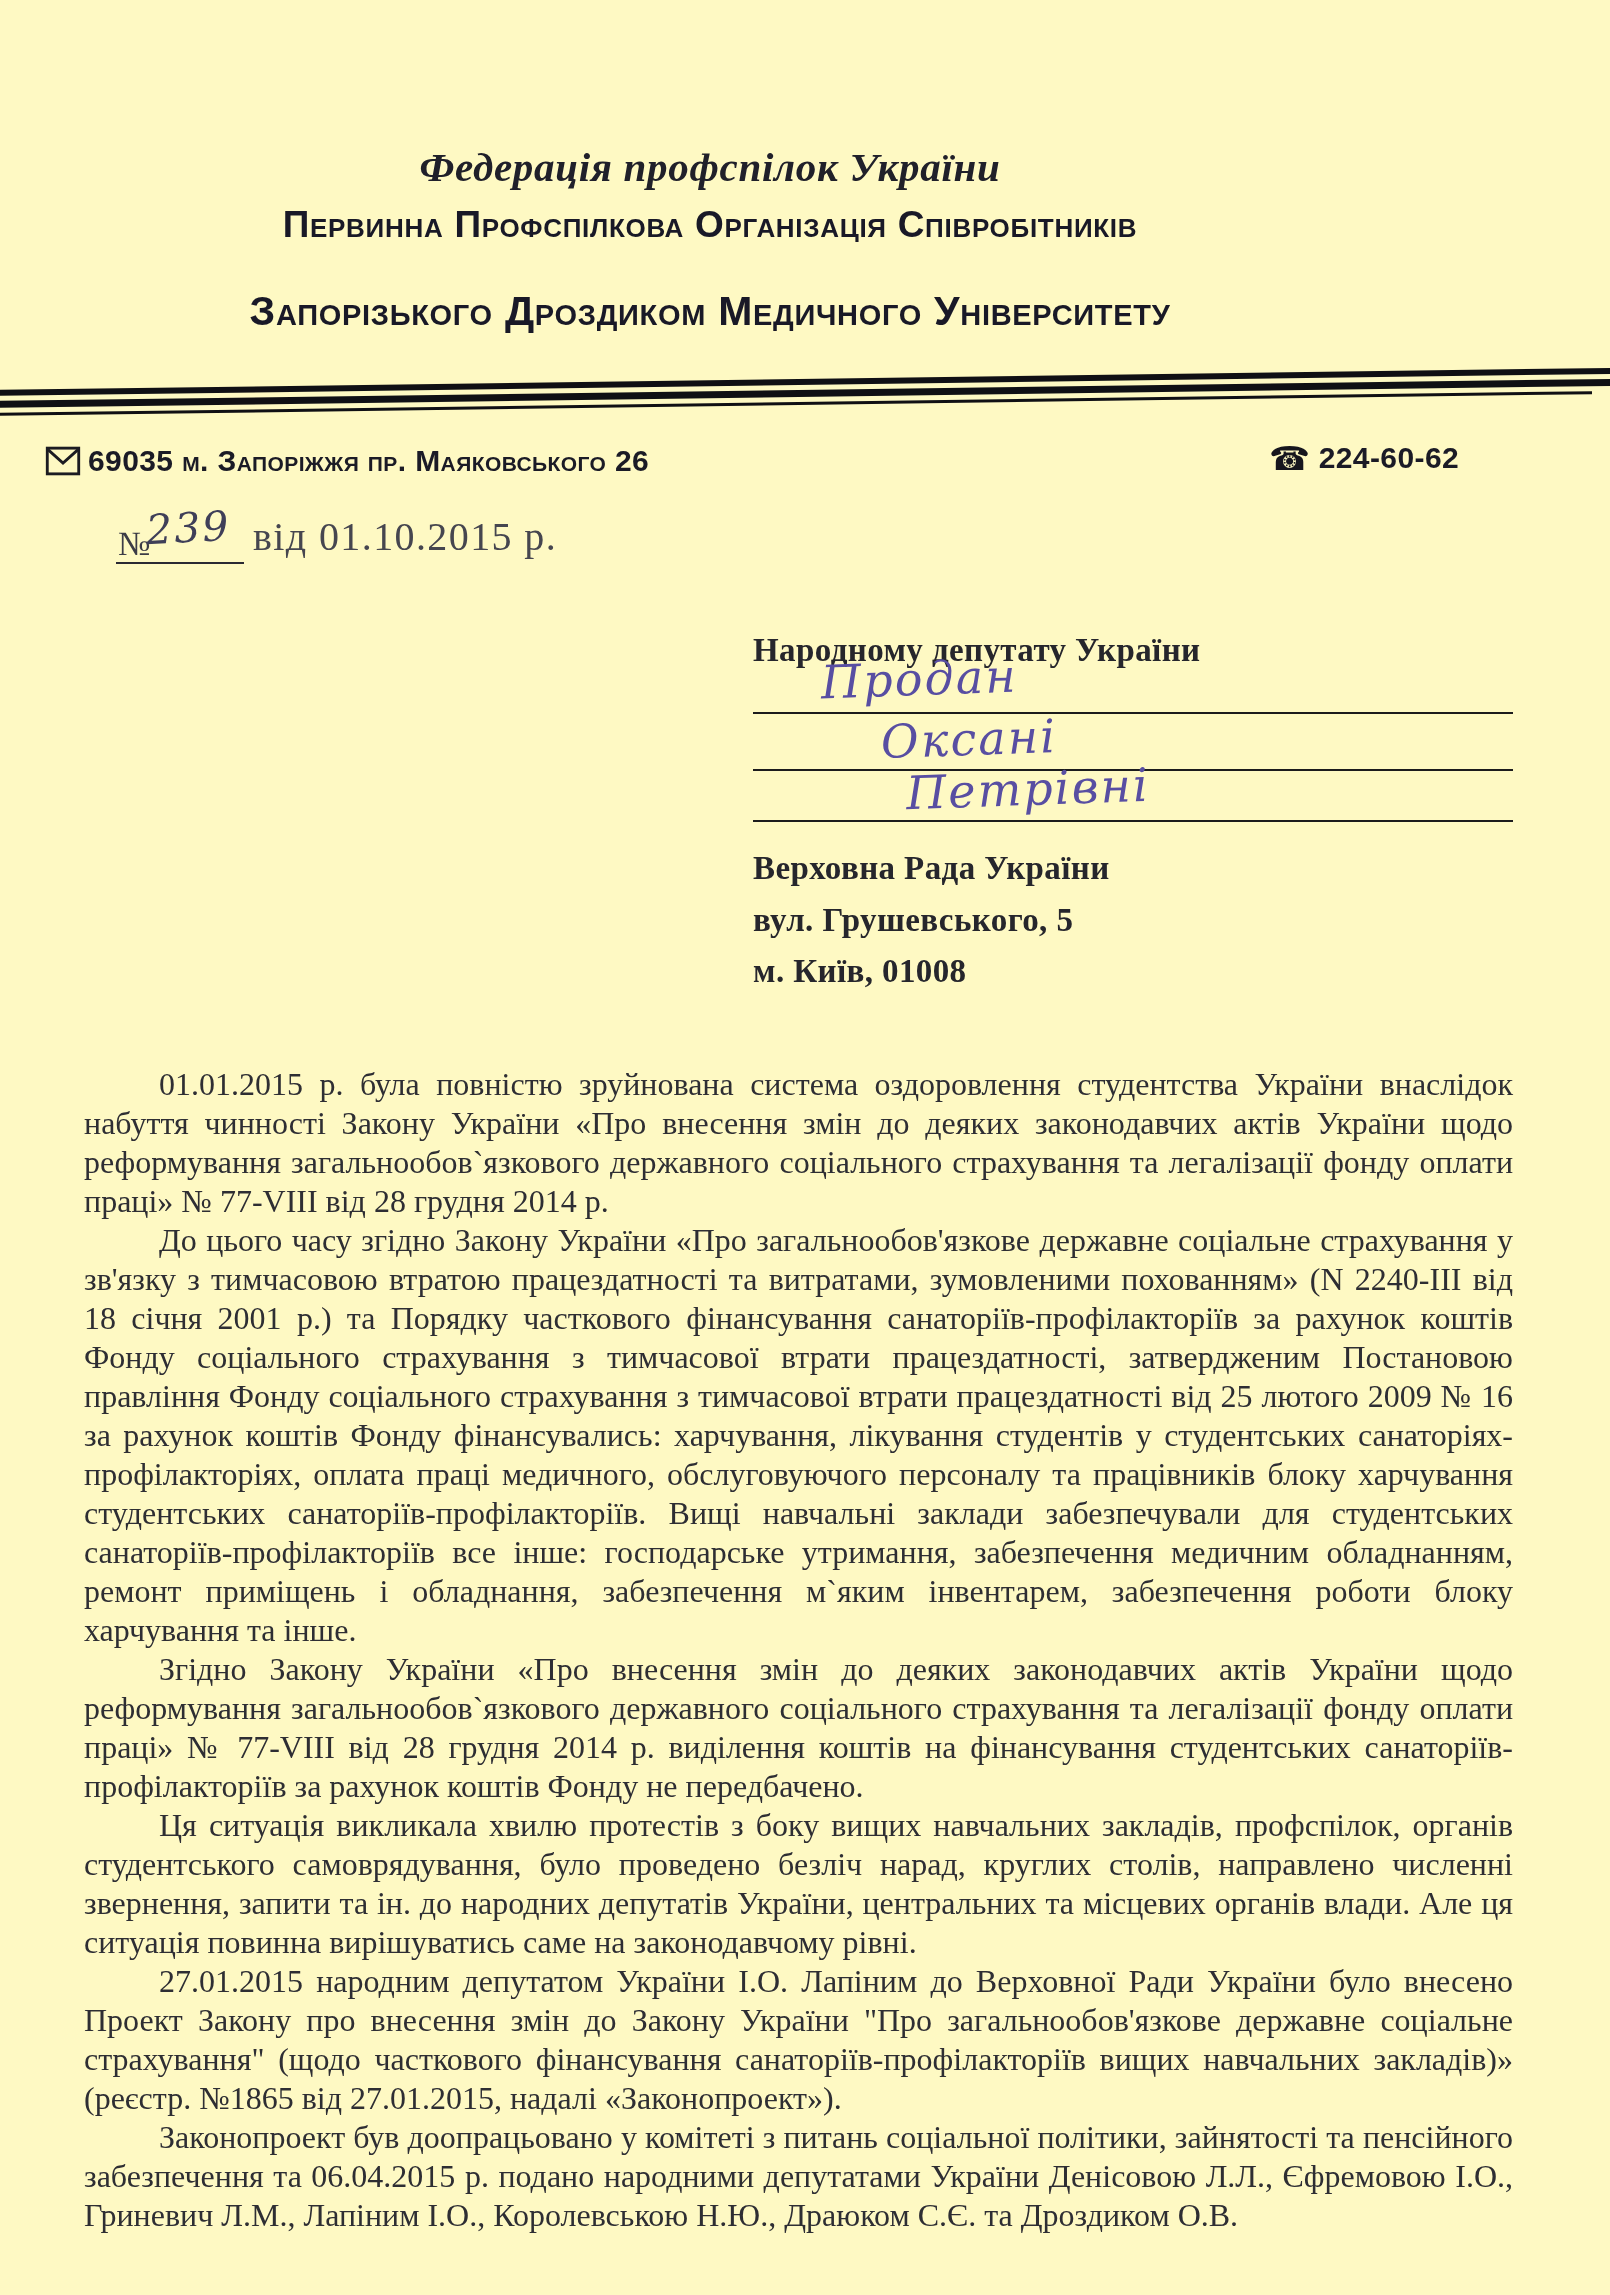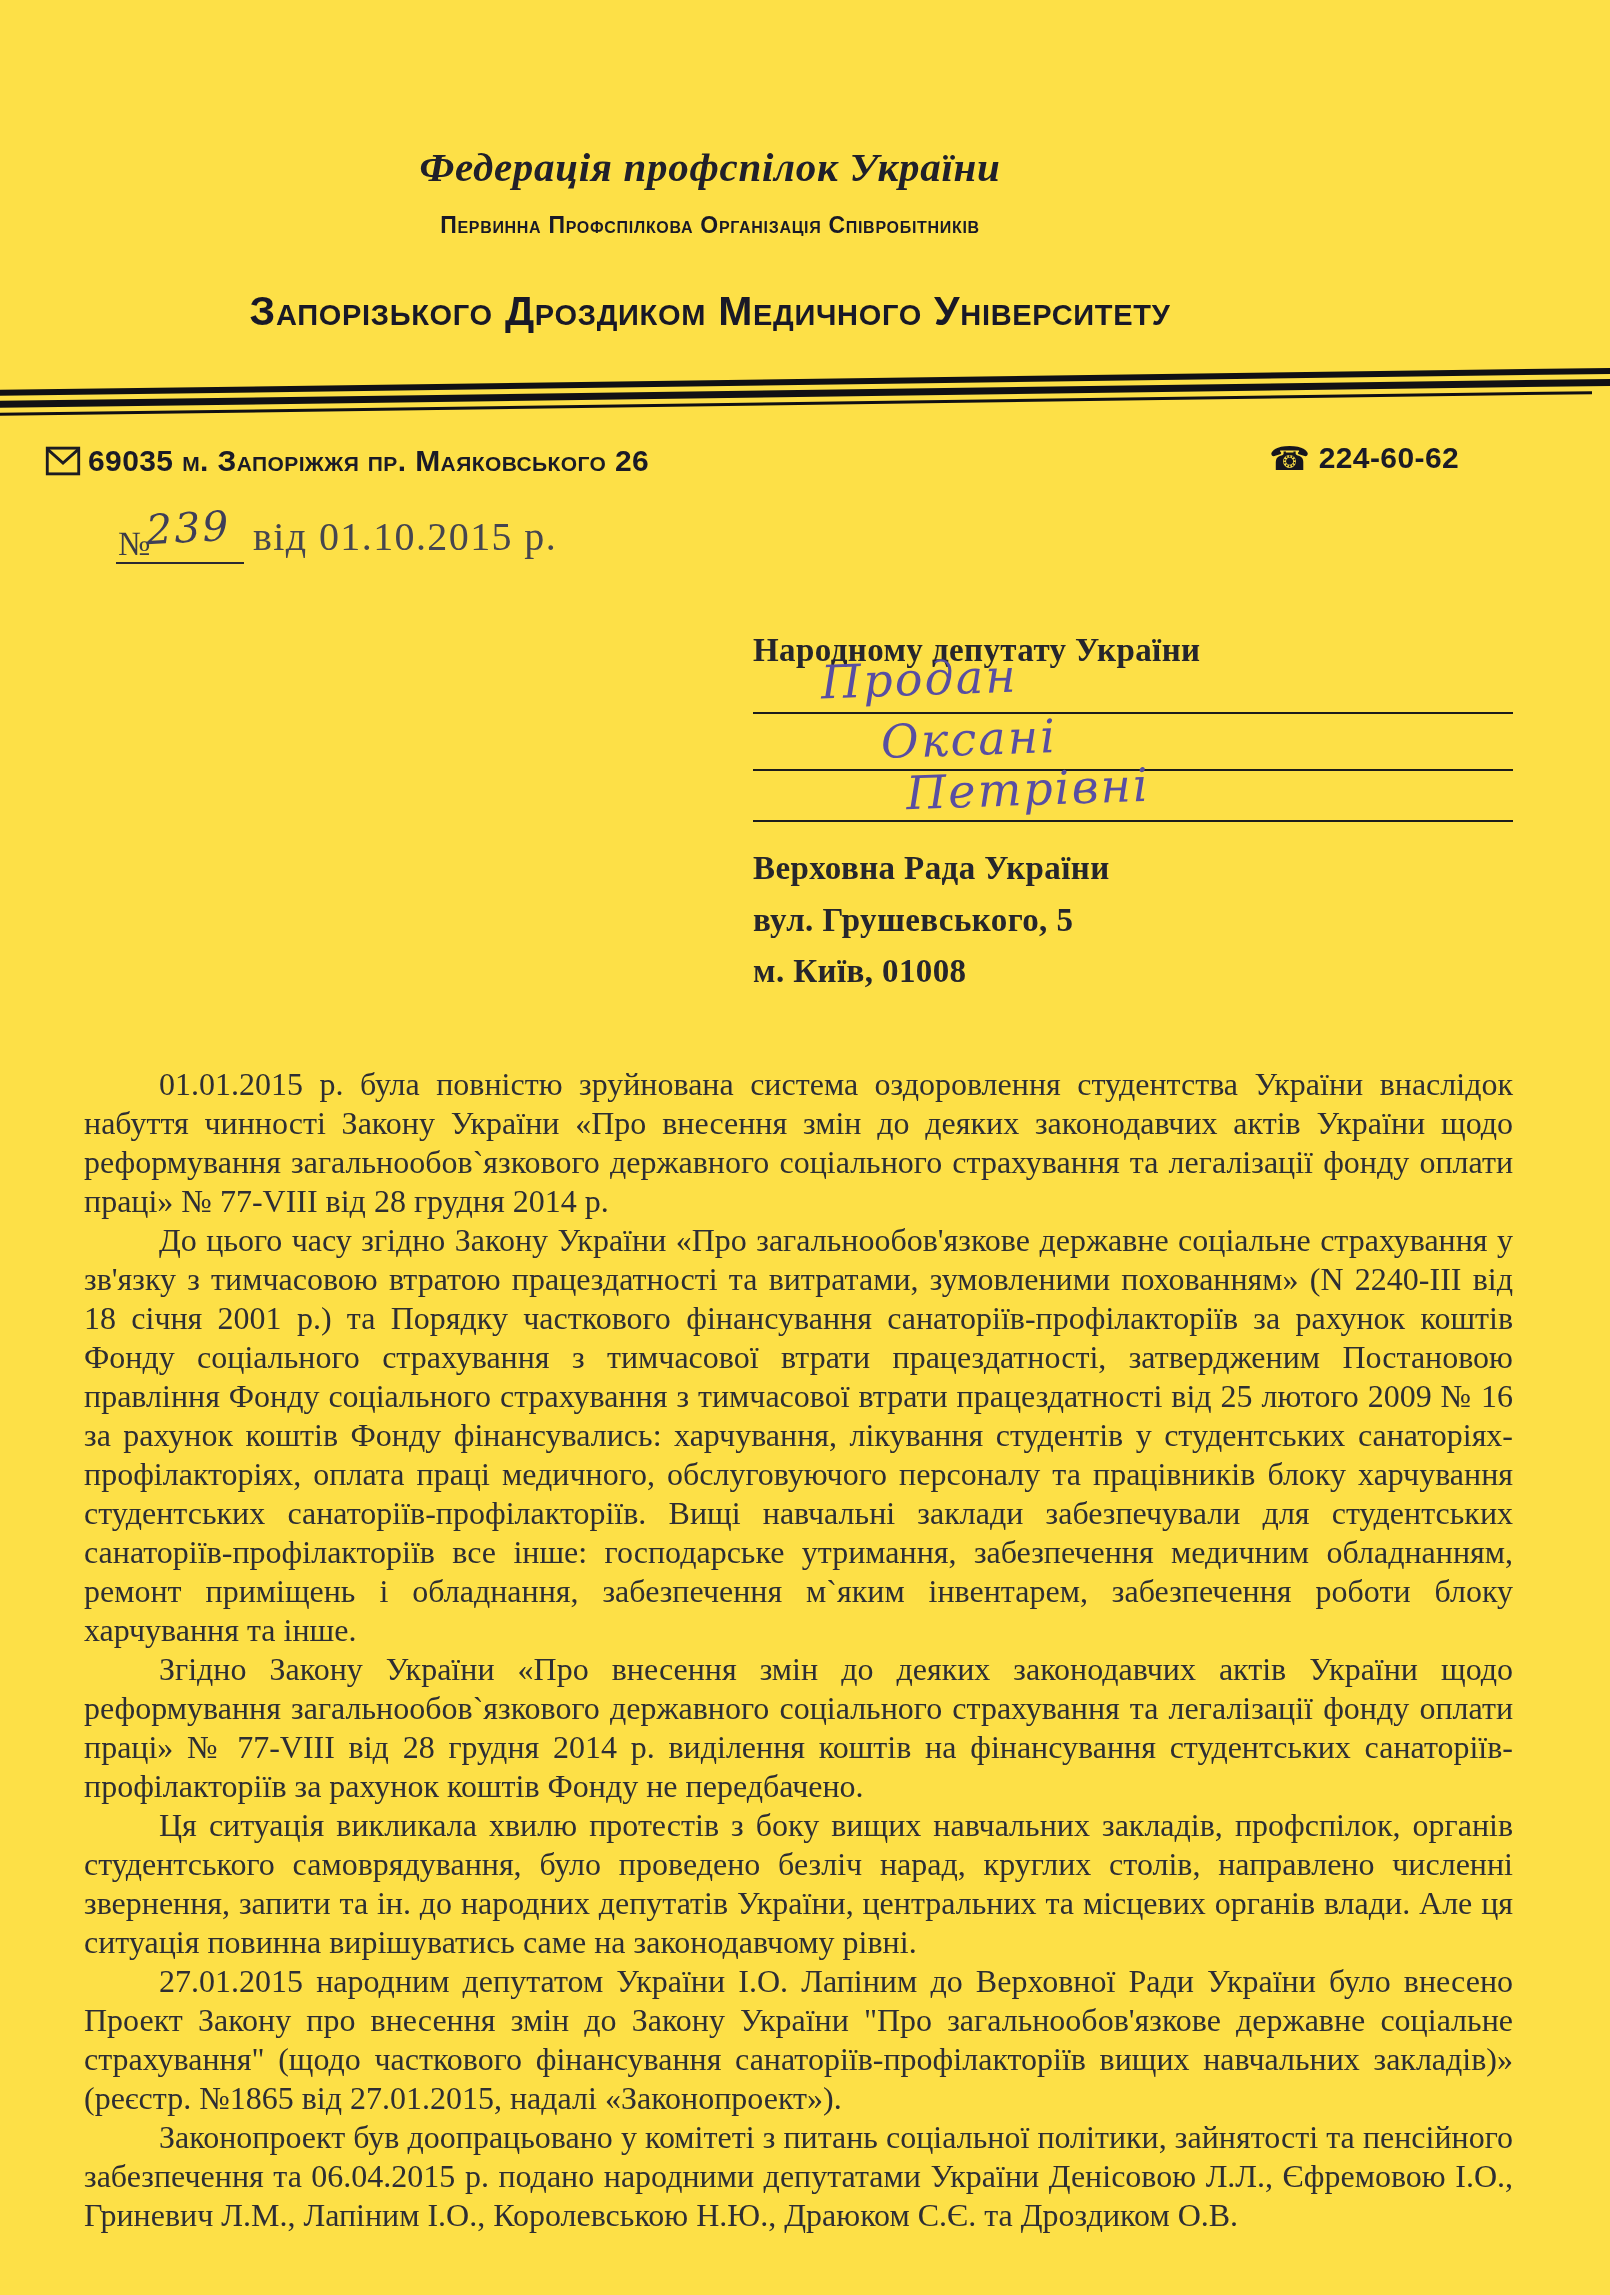--- a/index.html
+++ b/index.html
@@ -1,35 +1,35 @@
 <!DOCTYPE html>
 <html style="font-size:11.4px"><head>
 <meta charset="utf-8">
 <style>
   * { margin:0; padding:0; box-sizing:border-box; }
   html,body { background:#e8e8e4; }
   .page {
     position:relative; width:1610px; height:2295px;
-    background:#fde047; overflow:hidden;
+    background:#fef9c3; overflow:hidden;
     font-family:"Liberation Serif", serif; color:#2e2e33;
   }
   
   .hdr { position:absolute; left:0; top:0; width:1420px; text-align:center; }
   .fed {
     position:absolute; left:0; top:200; width:100%;
     top:143px;
     font-family:"Liberation Serif", serif; font-weight:bold; font-style:italic;
     font-size:41px; color:#20202a; letter-spacing:0.7px;
   }
   .org1, .org2 {
     position:absolute; left:0; width:100%;
     font-family:"Liberation Sans", sans-serif; font-weight:bold;
     font-variant:small-caps; color:#191927; letter-spacing:0.7px;
   }
-  .org1 { top:212px; font-size:23px; }
+  .org1 { top:204px; font-size:37px; }
   .org2 { top:288px; font-size:41px; }
   
   .rule {
     position:absolute; left:-10px; top:390px; width:1635px;
     transform:rotate(-0.78deg); transform-origin:left center;
   }
   .rule i { display:block; background:#101014; }
   .rule i:nth-child(1){ height:5.7px; margin-bottom:5px; }
   .rule i:nth-child(2){ height:7.1px; margin-bottom:5px; }
   .rule i:nth-child(3){ height:3.6px; width:98%; }

